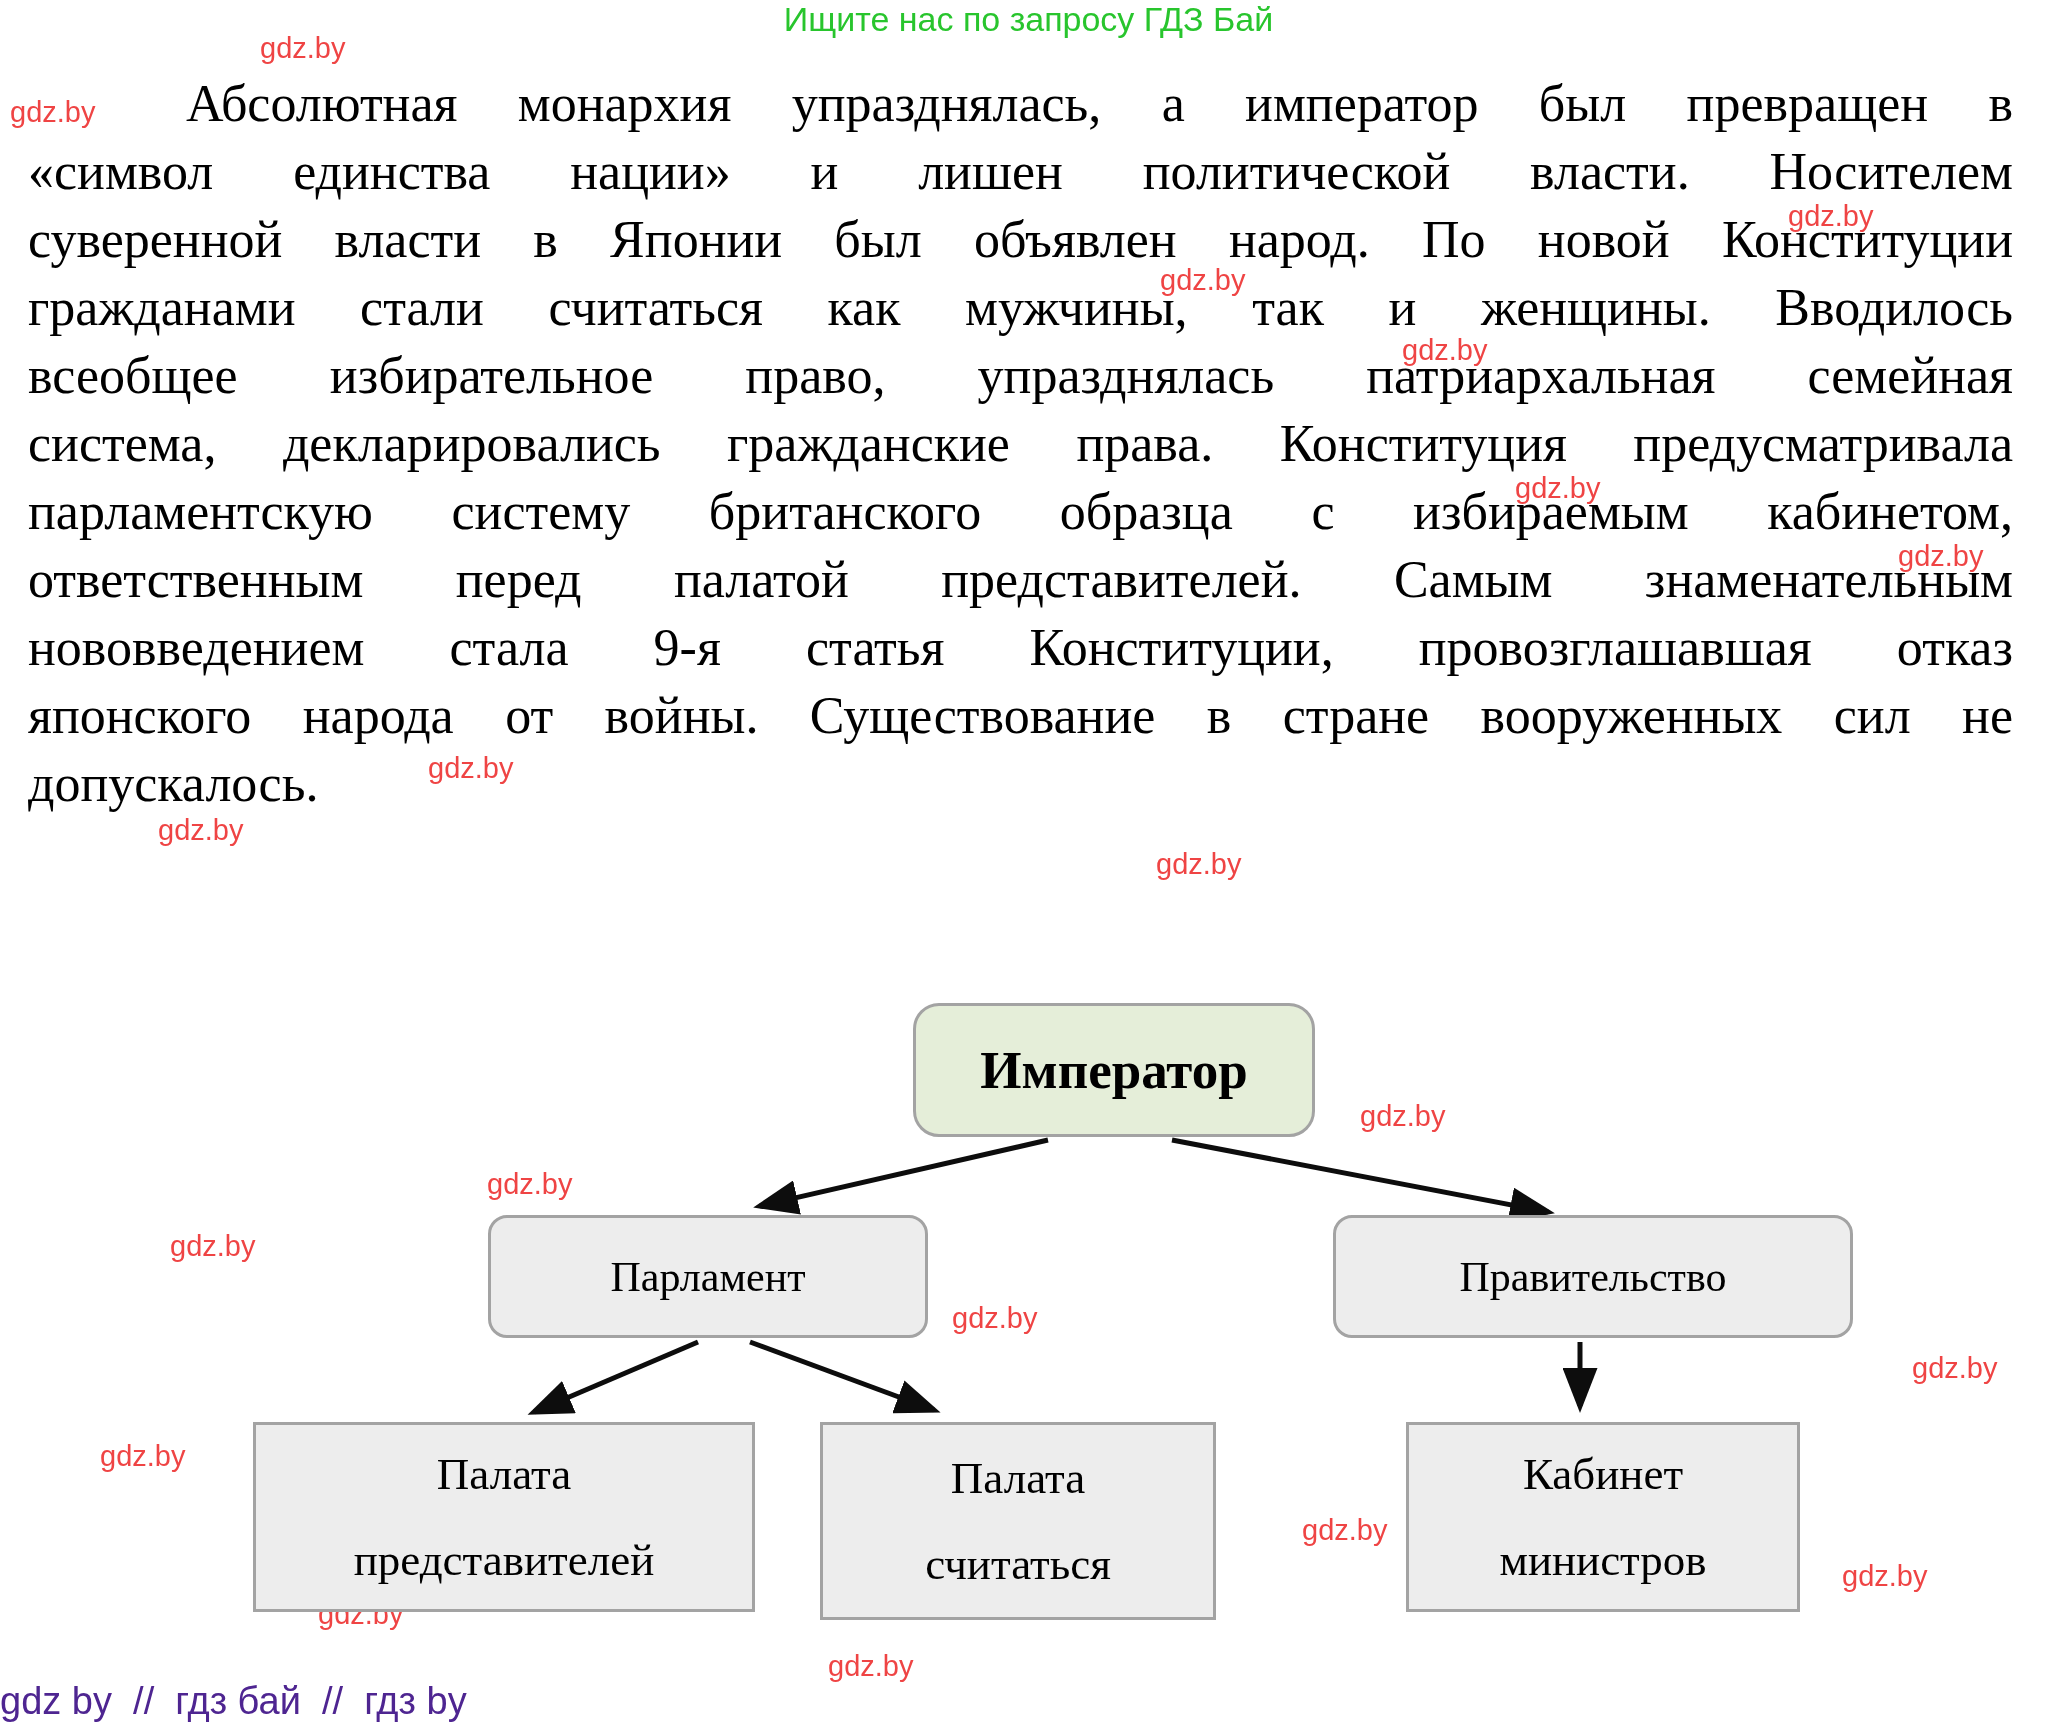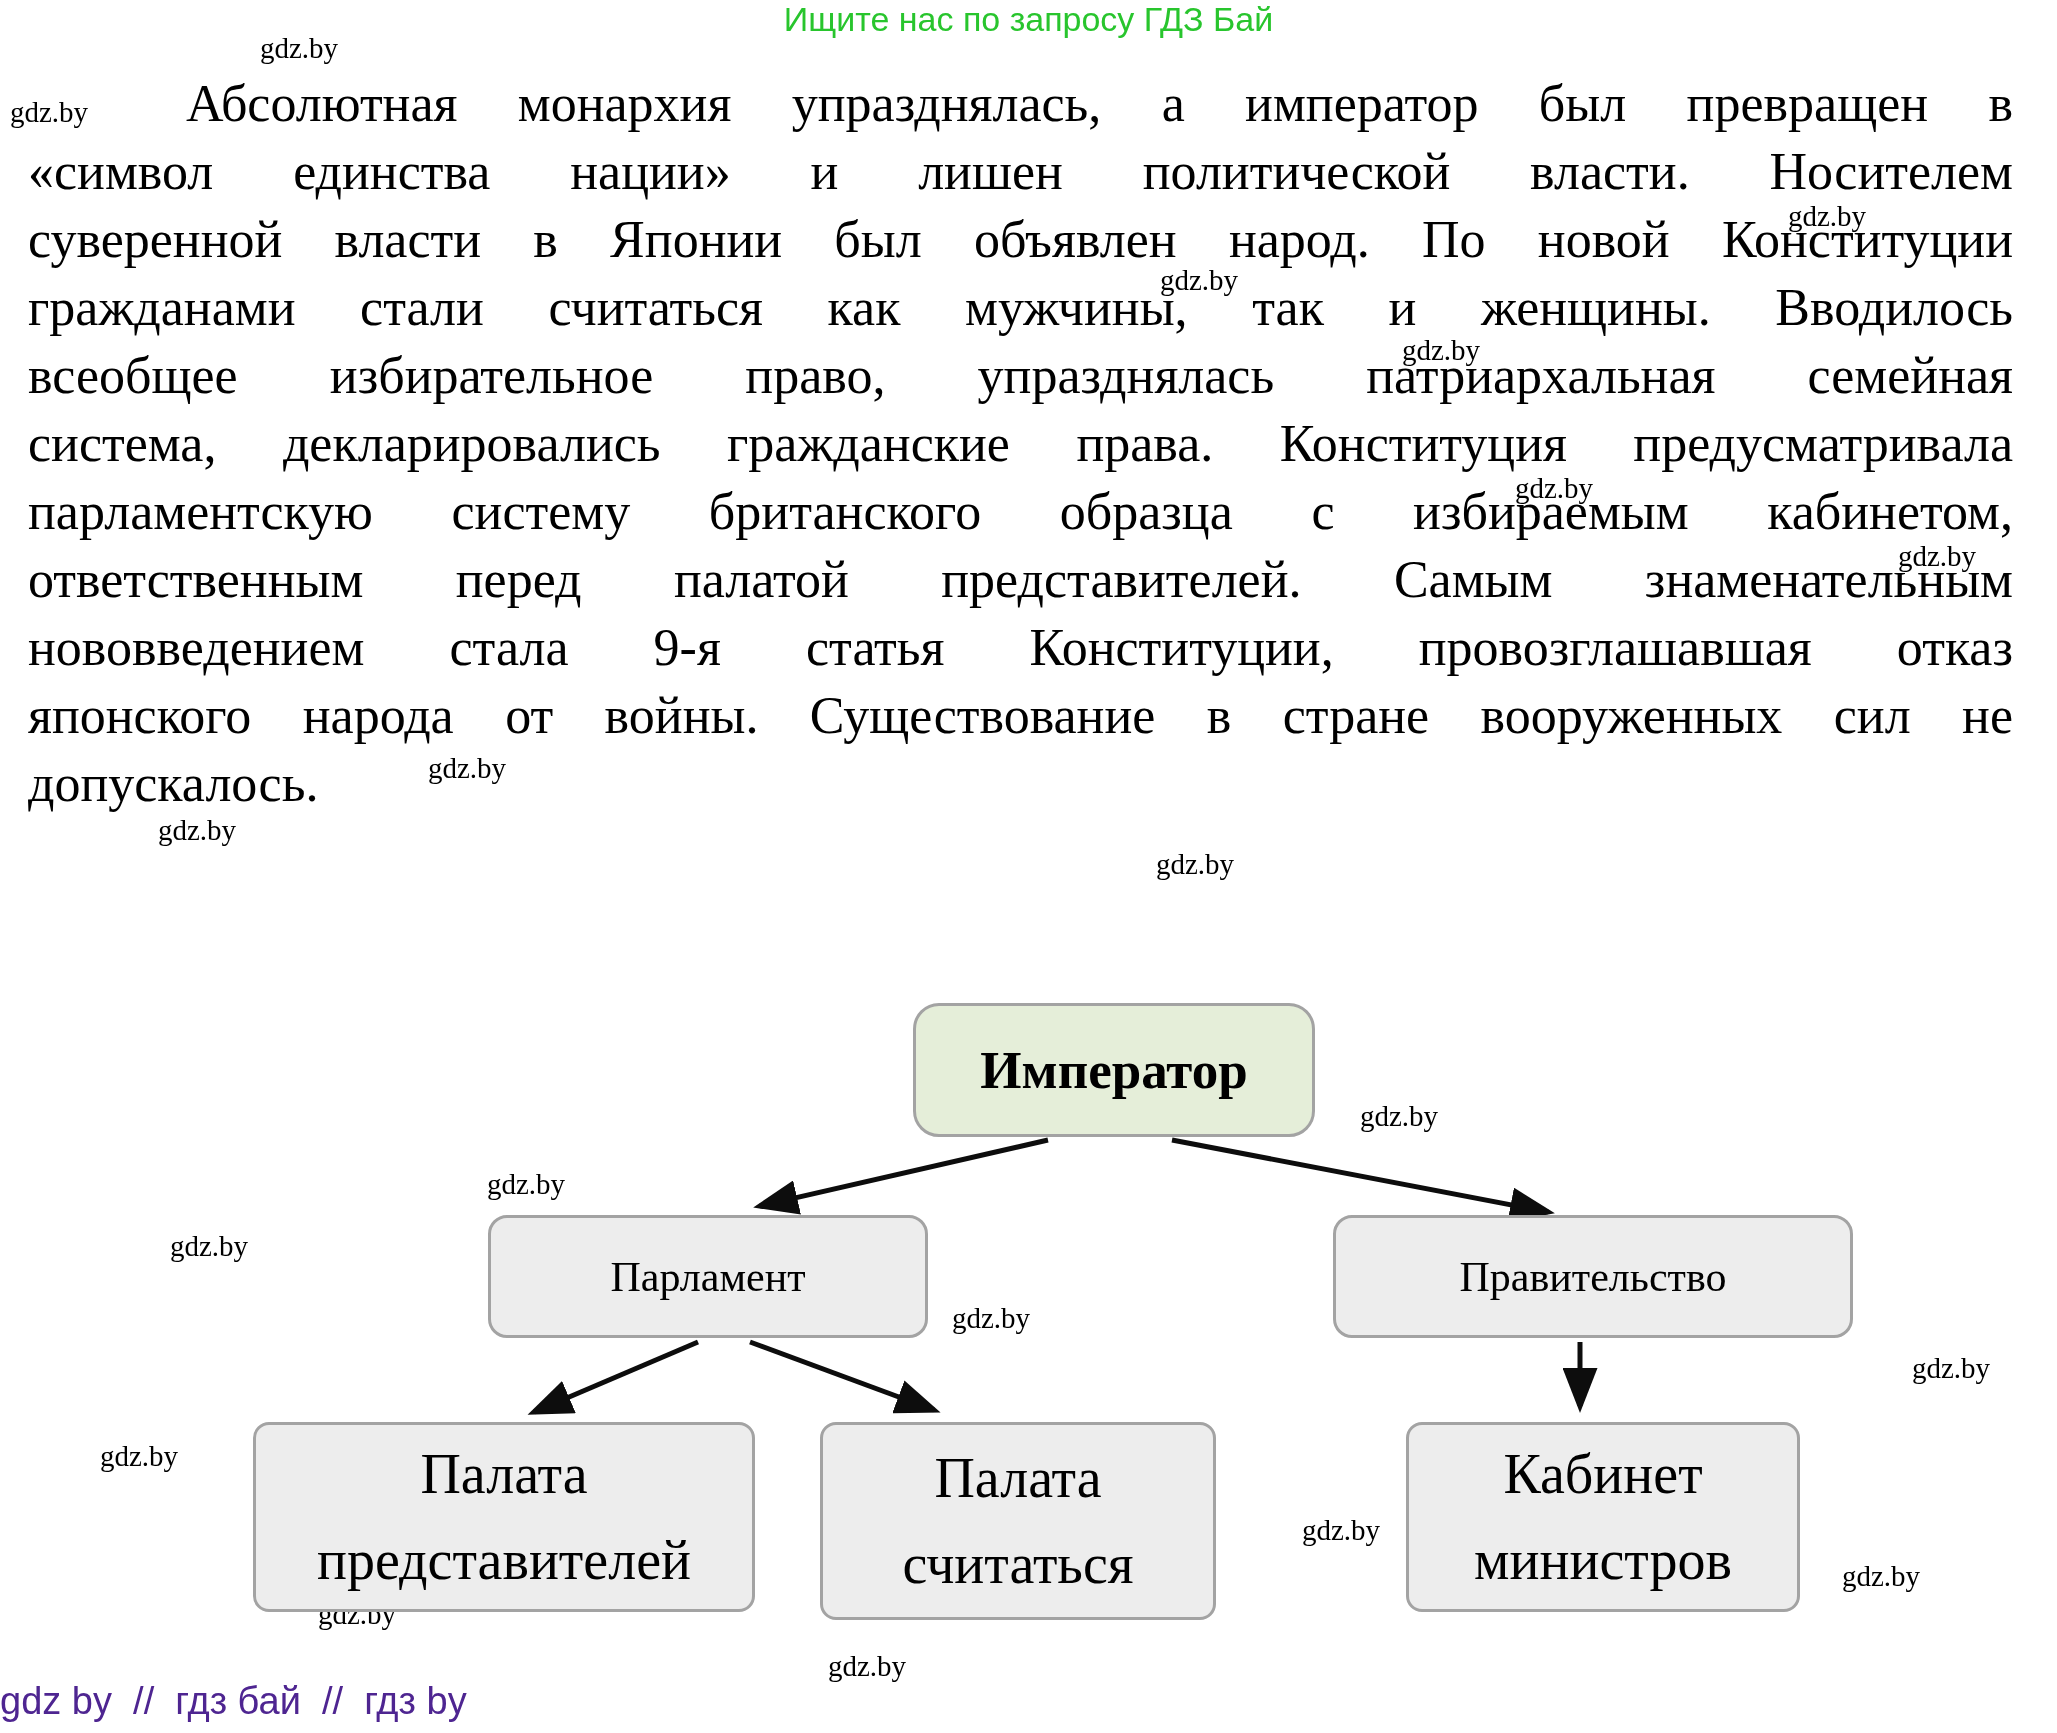--- a/index.html
+++ b/index.html
@@ -11,35 +11,35 @@
   .promo {
     position:absolute; top:0; left:0; width:100%;
     text-align:center; font-family:"Liberation Sans", sans-serif;
     font-size:34px; color:#28c52d;
   }
   .para { position:absolute; left:28px; top:70px; width:1985px; font-size:52px; }
   .pline { height:68px; line-height:68px; text-align:justify; text-align-last:justify; overflow:visible; }
   .pline.first { text-indent:158px; }
   .pline.last { text-align-last:left; }
   .wm {
-    position:absolute; font-family:Liberation Serif, serif;
-    font-size:29px; color:#000000; white-space:nowrap;
+    position:absolute; font-family:Liberation Sans, sans-serif;
+    font-size:29px; color:#ef4444; white-space:nowrap;
   }
   .dtitle {
     position:absolute; left:240px; top:872px; width:1790px;
     text-align:center; font-weight:bold; font-size:49px;
   }
   .node {
     position:absolute; display:flex; flex-direction:column;
     align-items:center; justify-content:center; text-align:center;
     background:#ededed; border:3px solid #a3a3a3; box-sizing:border-box;
   }
   .node-emperor { background:#e5eed9; border-radius:26px; font-weight:bold; font-size:53px; }
   .node-single { font-size:42px;border-radius:19px; }
-  .node-multi  { font-size:56px; line-height:86px;border-radius:16px; }
+  .node-multi  { font-size:45px; line-height:86px; }
   .arrows { position:absolute; left:0; top:0; width:2057px; height:1733px; pointer-events:none; }
   .footer {
     position:absolute; top:1680px; left:0; width:100%;
     text-align:left; font-family:"Liberation Sans", sans-serif;
     font-size:38px; color:#4e2591; white-space:pre;
   }
 </style>
 </head>
 <body>
 

